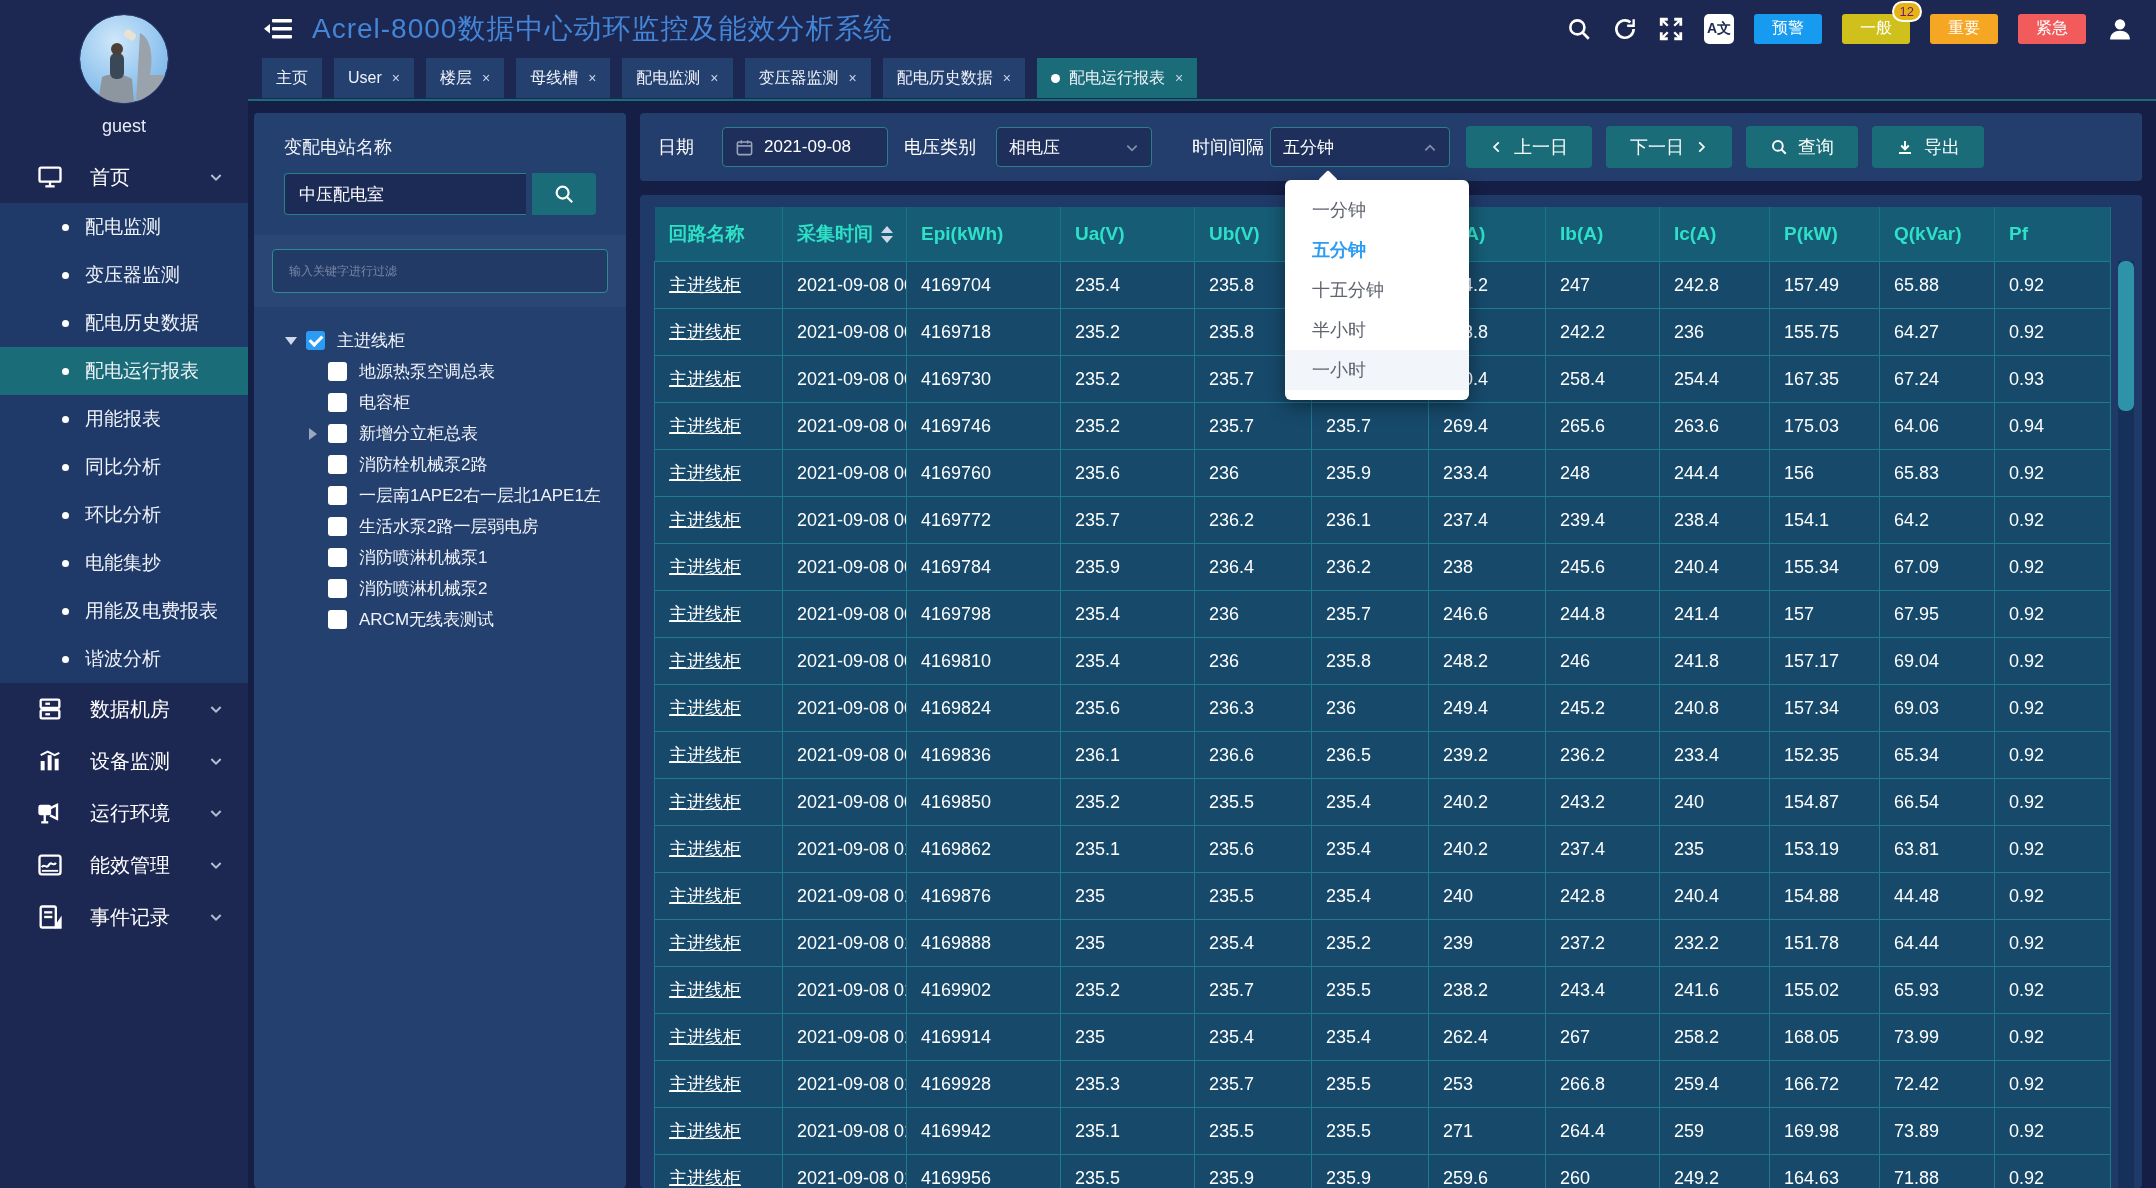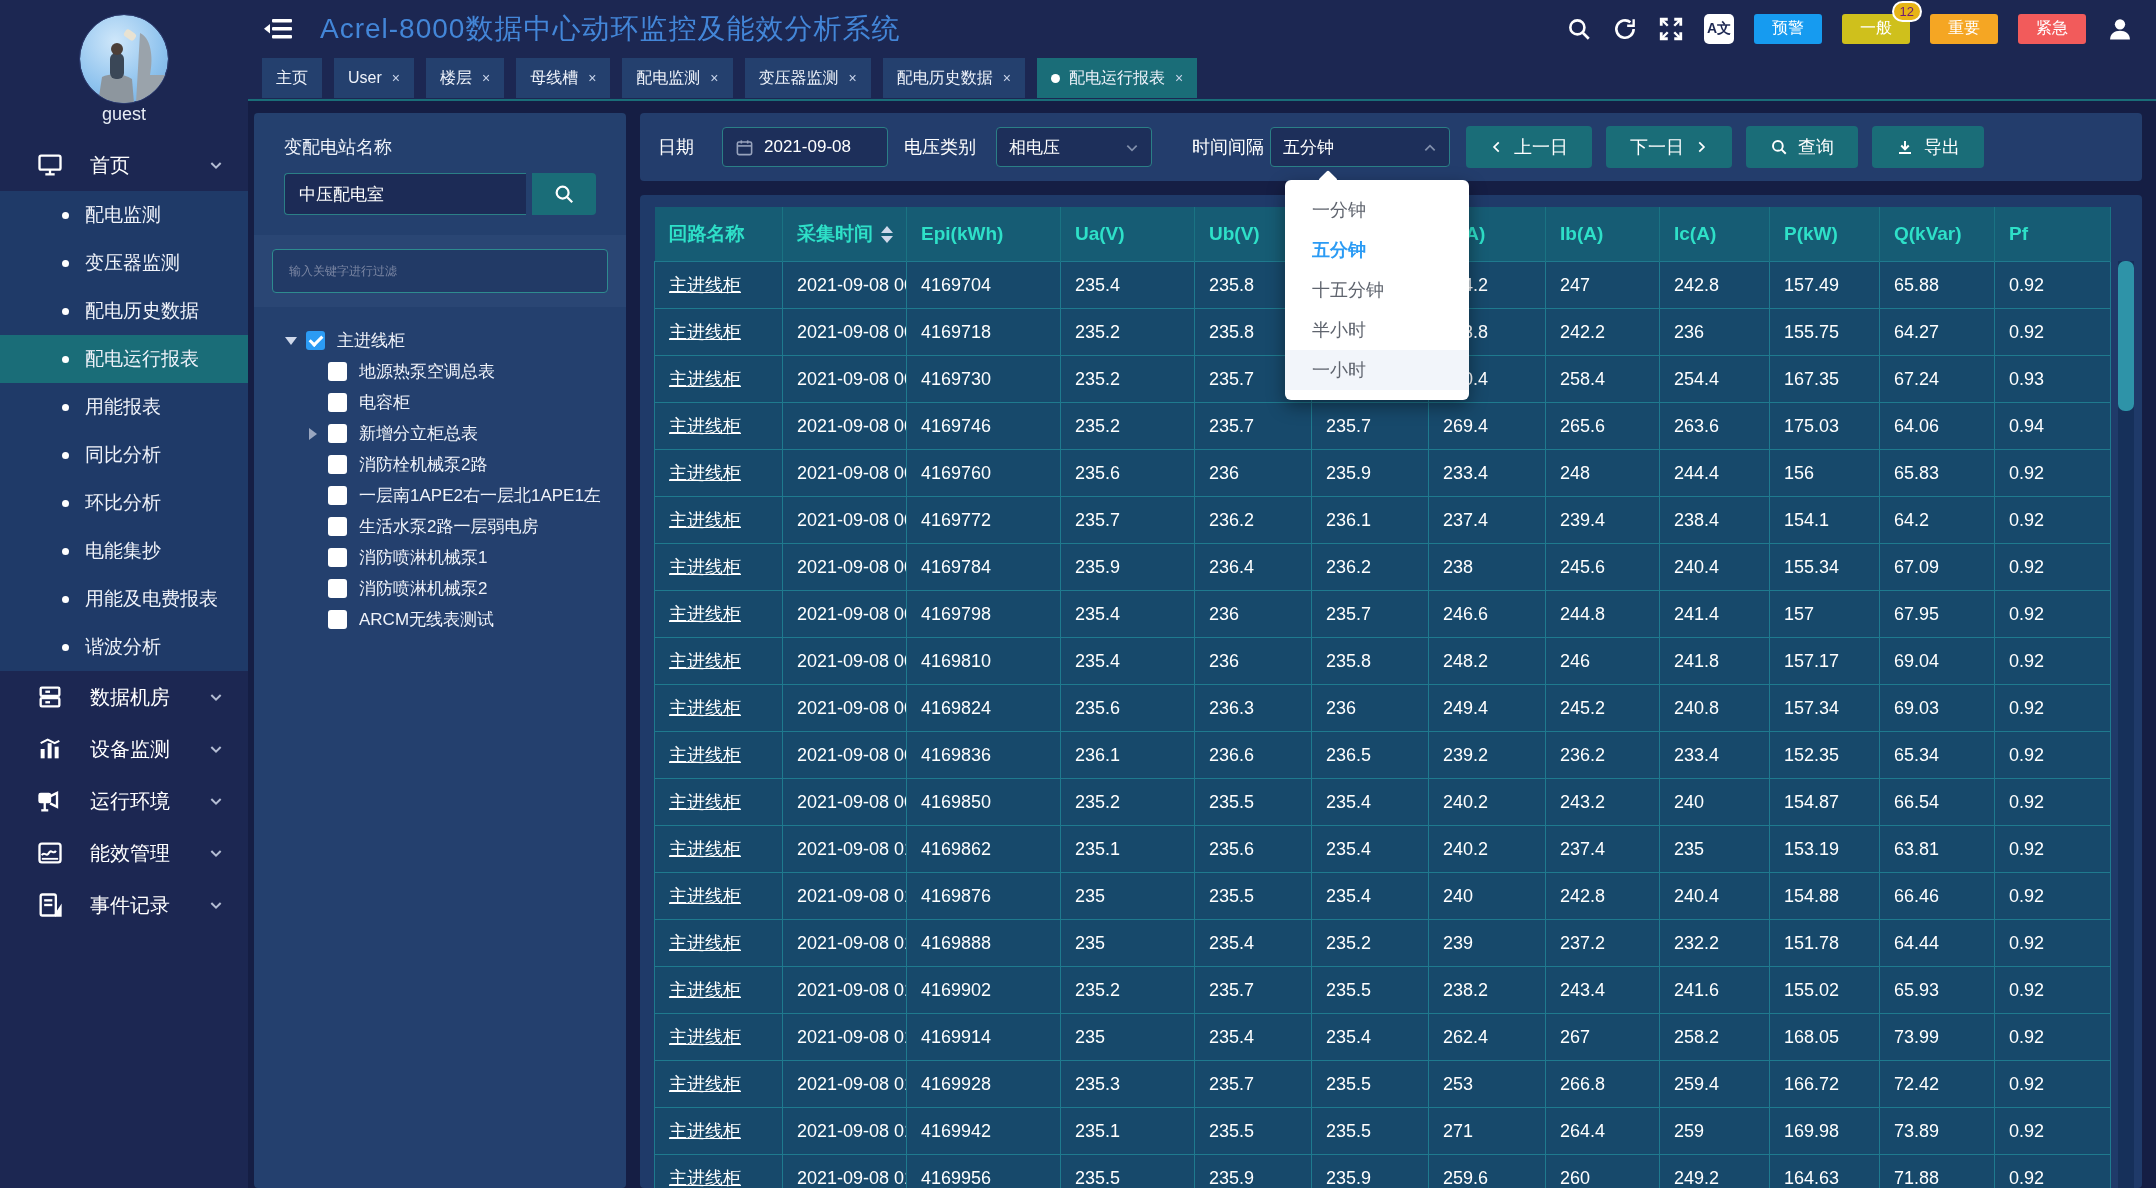--- a/index.html
+++ b/index.html
@@ -8,38 +8,38 @@
     background:#151e44;color:#fff;
     font-family:"Liberation Sans","DejaVu Sans",sans-serif;
     -webkit-font-smoothing:antialiased;
   }
   .app{position:relative;width:2156px;height:1188px;display:flex;}
 
   
   .sidebar{width:248px;min-width:248px;height:100%;background:#1c2752;display:flex;flex-direction:column;}
   .avatar{width:88px;height:88px;border-radius:50%;margin:14px auto 0;overflow:hidden;border:1px solid #2c3a6e;}
   .avatar svg{display:block;}
-  .username{text-align:center;font-size:18px;color:#e8edf5;margin-bottom:14px;}
+  .username{text-align:center;font-size:18px;color:#e8edf5;margin-top:12px;margin-bottom:14px;}
   .menu{flex:1;}
   .menu-item{height:52px;display:flex;align-items:center;padding:0 24px 0 36px;cursor:pointer;position:relative;}
   .menu-item .mi-icon{width:28px;height:28px;display:inline-flex;}
   .menu-item .mi-label{font-size:20px;margin-left:26px;flex:1;}
   .menu-item .mi-chevron{width:16px;height:16px;opacity:.85;}
   .menu-item.group-open{background:#27436f;}
   .submenu{background:#1f3a68;}
   .sub-item{height:48px;display:flex;align-items:center;padding-left:62px;cursor:pointer;}
   .sub-item .dot{width:7px;height:7px;border-radius:50%;background:#fff;margin-right:16px;flex:none;}
   .sub-item .sub-label{font-size:19px;color:#f0f3fa;}
   .sub-item.active{background:#1a6d78;}
 
   
   .main-col{flex:1;display:flex;flex-direction:column;min-width:0;}
   .topbar{height:57px;background:#1c2752;display:flex;align-items:center;padding:0 22px 0 16px;}
   .hamburger{display:inline-flex;cursor:pointer;margin-right:16px;}
-  .title{font-size:28px;font-weight:500;color:#4386d8;margin:12px;letter-spacing:1px;white-space:nowrap;}
+  .title{font-size:28px;font-weight:500;color:#4386d8;margin:4px;letter-spacing:1px;white-space:nowrap;}
   .top-icons{margin-left:auto;display:flex;align-items:center;gap:20px;}
   .tool-icon{display:inline-flex;cursor:pointer;}
   .translate-box{width:30px;height:30px;background:#fff;border-radius:5px;color:#1c2752;
     display:flex;align-items:center;justify-content:center;font-weight:bold;font-size:14px;cursor:pointer;}
   .badge-btn{position:relative;height:30px;border:none;border-radius:3px;color:#fff;font-size:16px;
     padding:0 18px;cursor:pointer;font-family:inherit;}
   .badge-count{position:absolute;top:-13px;right:-12px;background:#e7b416;border:2px solid #fff;
     border-radius:12px;font-size:13px;line-height:17px;padding:0 6px;color:#701a75;}
 
   .tabbar{height:42px;background:#1c2752;border-bottom:2px solid #1a6d78;display:flex;align-items:center;
@@ -727,21 +727,21 @@
                   <td class="linkcell">主进线柜</td>
                   <td>2021-09-08 01:05</td>
                   <td>4169876</td>
                   <td>235</td>
                   <td>235.5</td>
                   <td>235.4</td>
                   <td>240</td>
                   <td>242.8</td>
                   <td>240.4</td>
                   <td>154.88</td>
-                  <td>66.46</td>
+                  <td>44.48</td>
                   <td>0.92</td>
                 </tr>
                 <tr>
                   <td class="linkcell">主进线柜</td>
                   <td>2021-09-08 01:10</td>
                   <td>4169888</td>
                   <td>235</td>
                   <td>235.4</td>
                   <td>235.2</td>
                   <td>239</td>

